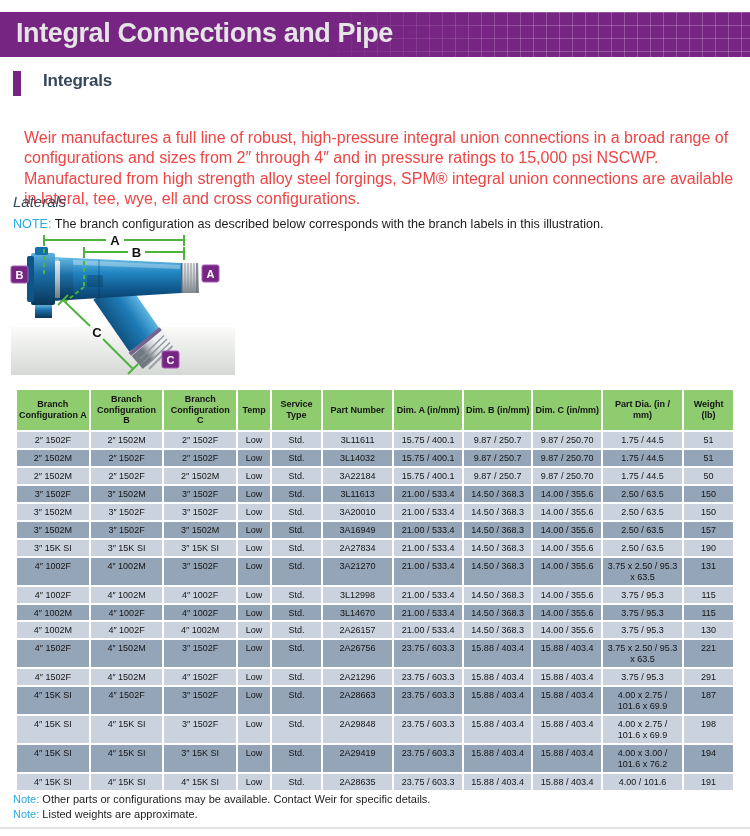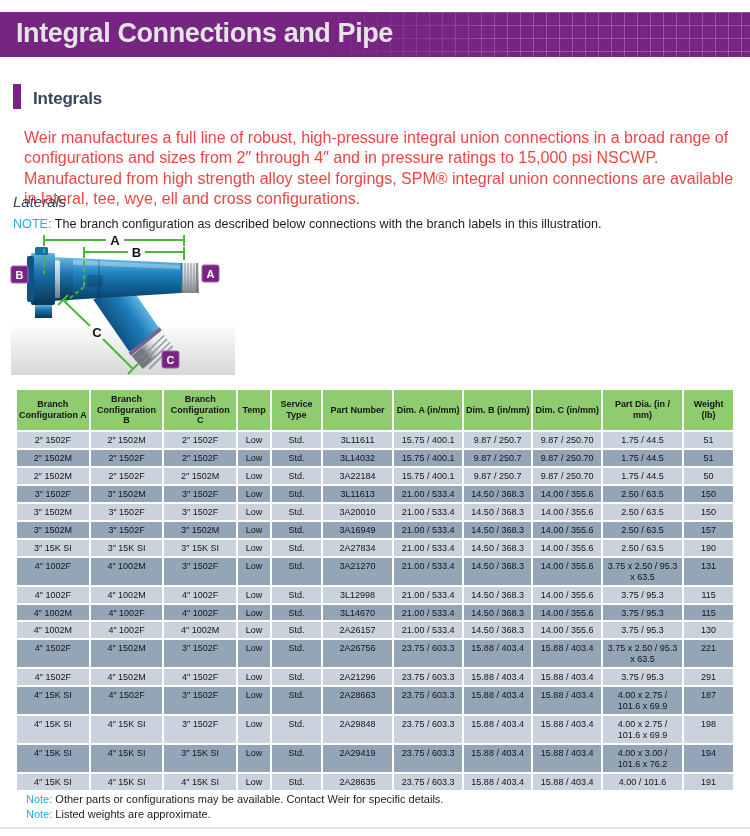--- a/index.html
+++ b/index.html
@@ -11,41 +11,41 @@
   .banner{position:absolute;top:12px;left:0;width:750px;height:45px;background:#772583;}
   .banner::after{content:'';position:absolute;inset:0;z-index:1;
     background-image:
       repeating-linear-gradient(to right, rgba(255,255,255,0.22) 0 1px, transparent 1px 13px),
       repeating-linear-gradient(to bottom, rgba(255,255,255,0.22) 0 1px, transparent 1px 13px);}
   .banner::before{content:'';position:absolute;inset:0;z-index:2;
     background:linear-gradient(to right,#772583 0%,#772583 42%,rgba(119,37,131,0) 72%);}
   .banner-title{position:relative;z-index:3;display:block;padding:6px 0 0 16px;
     font-size:27px;font-weight:bold;color:#e5e5e5;letter-spacing:-0.4px;}
   
-  .section-head{position:absolute;top:84px;left:13px;display:flex;align-items:flex-end;gap:12px;}
+  .section-head{position:absolute;top:71px;left:13px;display:flex;align-items:flex-start;gap:22px;}
   .section-bar{width:8px;height:25px;background:#772583;}
   .section-title{font-size:17px;font-weight:bold;color:#37475c;letter-spacing:-0.2px;}
   
   .intro{position:absolute;top:112px;left:24px;width:724px;font-size:16px;line-height:1.27;color:#ef4444;}
   .laterals{position:absolute;top:193px;left:13px;font-size:15px;font-weight:normal;font-style:italic;color:#37475c;}
   .note-line{position:absolute;top:217px;left:13px;font-size:12.6px;color:#1c1c1c;}
   .note-label{color:#29abe2;}
   
   .diagram{position:absolute;top:231px;left:5px;width:237px;height:158px;}
   
   .spec-table-wrap{position:absolute;top:388px;left:15px;width:720px;}
   table.spec{width:100%;border-collapse:separate;border-spacing:2px;table-layout:fixed;}
   table.spec th{background:#8fcb6f;color:#141414;font-size:9px;font-weight:bold;
     text-align:center;vertical-align:middle;padding:4px 2px;line-height:1.18;}
   table.spec td{font-size:9px;text-align:center;vertical-align:top;
     padding:3px 3px 2px 3px;line-height:1.22;color:#141414;}
   tr.row-light td{background:#c9d2dd;}
   tr.row-dark td{background:#94a5b8;}
   
-  .footnotes{position:absolute;top:792px;left:26px;font-size:11px;line-height:1.32;color:#1c1c1c;}
+  .footnotes{position:absolute;top:792px;left:13px;font-size:11px;line-height:1.32;color:#1c1c1c;}
   .bottom-rule{position:absolute;top:827px;left:0;width:750px;height:2px;background:#e3e3e3;}
 </style>
 </head>
 <body>
 
 <div class="page">
 
   <div class="banner">
     <span class="banner-title">Integral Connections and Pipe</span>
   </div>
@@ -54,21 +54,21 @@
     <span class="section-bar"></span>
     <span class="section-title">Integrals</span>
   </div>
 
   <p class="intro">Weir manufactures a full line of robust, high-pressure integral union connections in a broad range of configurations and sizes from 2″ through 4″ and in pressure ratings to 15,000 psi NSCWP. Manufactured from high strength alloy steel forgings, SPM® integral union connections are available in lateral, tee, wye, ell and cross configurations.</p>
 
   <div class="laterals">Laterals</div>
 
   <div class="note-line">
     <span class="note-label">NOTE:</span>
-    <span>The branch configuration as described below connections with the branch labels in this illustration.</span>
+    <span>The branch configuration as described below corresponds with the branch labels in this illustration.</span>
   </div>
 
   <svg class="diagram" viewBox="0 0 237 158">
     <defs>
       <linearGradient id="floorG" x1="0" y1="0" x2="0" y2="1">
         <stop offset="0" stop-color="#fbfbfa"></stop>
           <stop offset="1" stop-color="#d5d9d5"></stop>
       </linearGradient>
       <linearGradient id="tubeV" x1="0" y1="0" x2="0" y2="1">
         <stop offset="0" stop-color="#6fc0e8"></stop>

